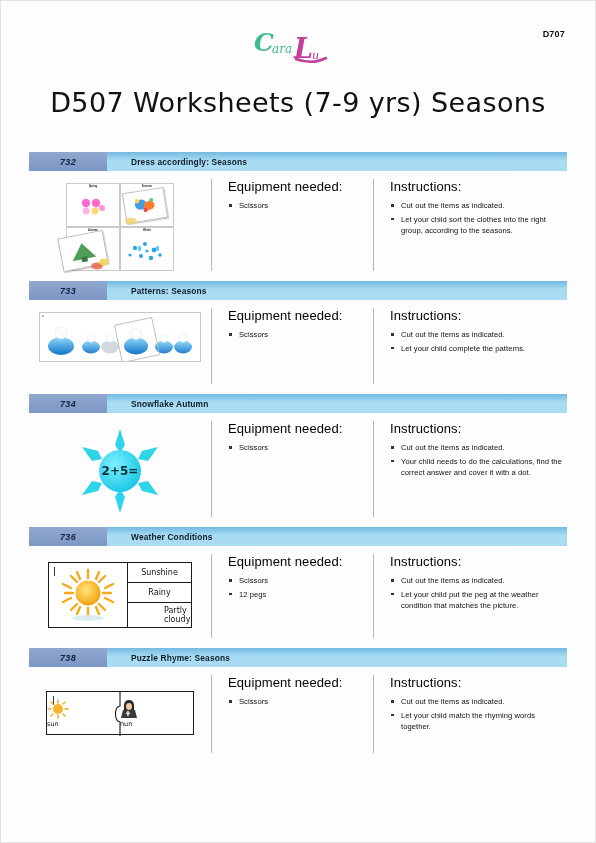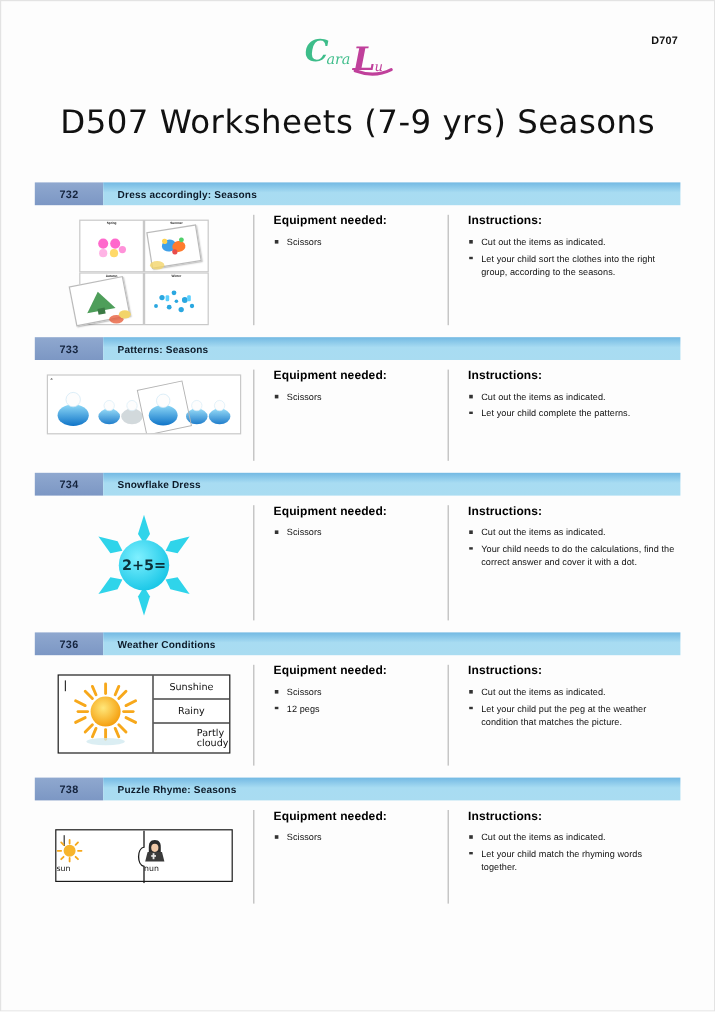--- a/index.html
+++ b/index.html
@@ -48,36 +48,37 @@
     margin:34px 28px 0 28px;
   }
   .row{ margin-bottom:10px; }
 
   .row-head{
     display:flex;
     align-items:stretch;
     height:19px;
   }
   .row-num{
-    width:57px;
+    width:78px;
     background:linear-gradient(to bottom,#8fa8cf,#7c97c4);
     color:#14233d;
     font-size:9px;
     font-weight:bold;
     display:flex;align-items:center;justify-content:center;
     letter-spacing:.3px;
+    font-style:italic;
   }
   .row-title{
     flex:1;
     background:linear-gradient(to bottom,#73b9e3,#a8dcf2 45%,#a9dcf1);
     color:#0d1b2a;
     font-size:8.4px;
     font-weight:bold;
     display:flex;align-items:center;
-    padding-left:12px;
+    padding-left:24px;
     letter-spacing:.15px;
   }
 
   .row-body{
     display:flex;
     padding-top:8px;
     min-height:76px;
   }
   .col-thumb{
     width:182px;
@@ -91,21 +92,21 @@
     padding-left:16px;
     box-sizing:border-box;
   }
   .col-instr{
     flex:1;
     border-left:1px solid #b9b9b9;
     padding-left:16px;
     box-sizing:border-box;
   }
   .col-head{
-    font-size:10px;font-weight:bold;color:#000;
+    font-size:13px;font-weight:normal;color:#000;
     margin-bottom:6px;letter-spacing:.1px;
   }
   ul.bul{
     list-style:none;margin:0;padding:0;
   }
   ul.bul li{
     font-size:7.6px;
     line-height:1.45;
     color:#111;
     position:relative;
@@ -355,21 +356,21 @@
             <li>Cut out the items as indicated.</li>
             <li>Let your child complete the patterns.</li>
           </ul>
         </div>
       </div>
     </div>
 
     <div class="row">
       <div class="row-head">
         <div class="row-num">734</div>
-        <div class="row-title">Snowflake Dress</div>
+        <div class="row-title">Snowflake Autumn</div>
       </div>
       <div class="row-body" style="min-height:96px;">
         <div class="col-thumb">
           <div class="thumb" style="width:104px;height:92px;">
             <svg width="104" height="92" viewBox="0 0 104 92">
               <defs>
                 <radialGradient id="sfc" cx="38%" cy="35%" r="70%">
                   <stop offset="0" stop-color="#7ff0ff"></stop>
                   <stop offset="1" stop-color="#17c6e6"></stop>
                 </radialGradient>

